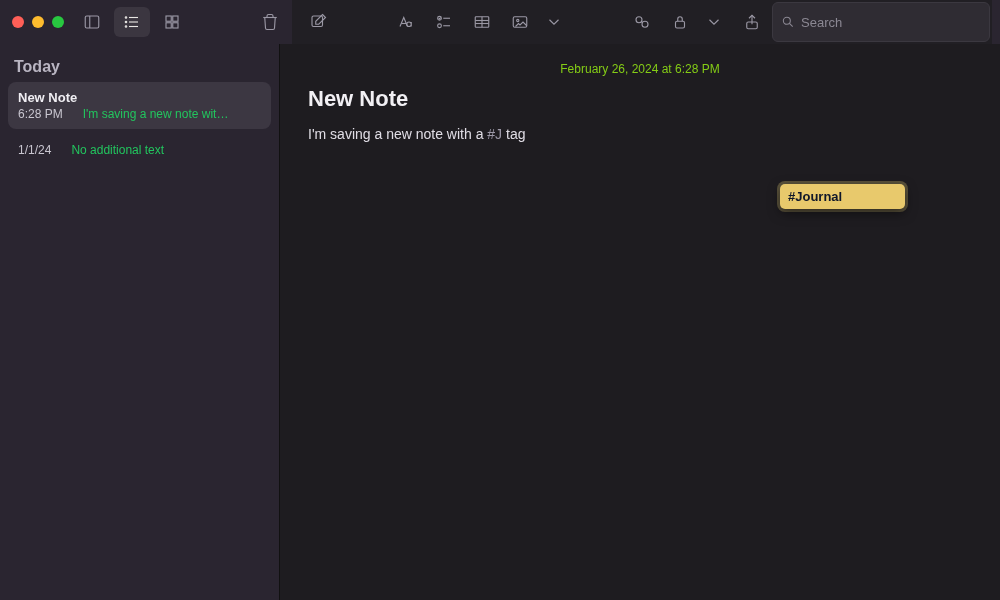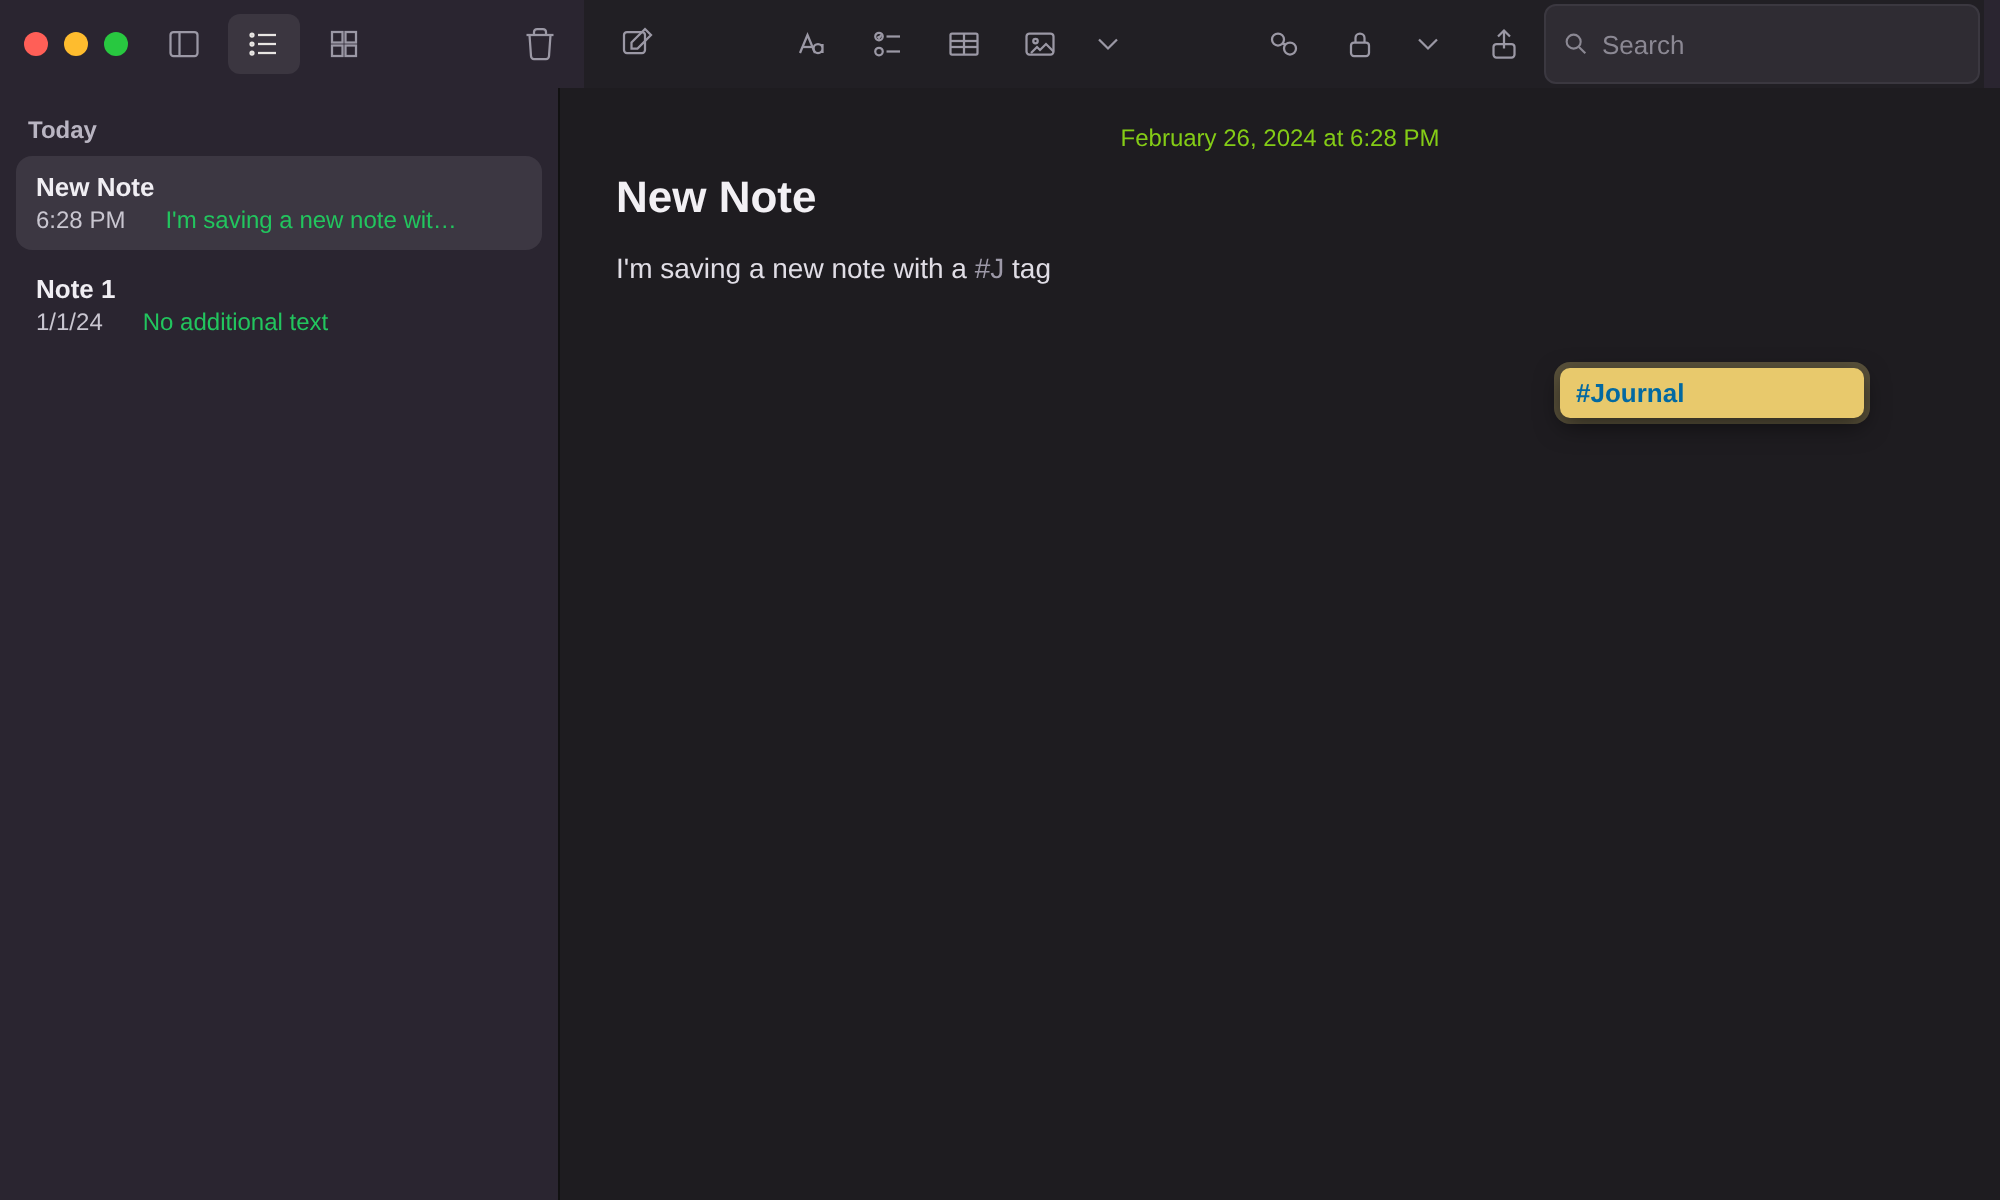--- a/index.html
+++ b/index.html
@@ -69,21 +69,21 @@
   .search input::placeholder { color: #8b8893; }
 
   .body { display: flex; height: 556px; }
   .sidebar {
     width: 280px;
     background: #2a2530;
     border-right: 1px solid #111;
     padding: 6px 6px 0 6px;
   }
   .section-header {
-    font-size: 12px; font-weight: 600;
+    font-size: 16px; font-weight: 600;
     color: #b9b5c2;
     padding: 8px 8px 6px 8px;
   }
   .note-row {
     border-radius: 8px;
     padding: 8px 10px;
     margin: 0 2px 4px 2px;
     cursor: pointer;
   }
   .note-row.selected { background: #3c3742; }
@@ -113,26 +113,26 @@
     margin-top: 14px;
     font-size: 14px;
     color: #e0ddE5;
   }
   .hash-partial { color: #9d99a8; }
 
   .tag-suggest {
     position: absolute;
     left: 500px; top: 140px;
     background: #e8c96c;
-    color: #0369a1;
+    color: #0f172a;
     font-weight: 700;
     font-size: 13px;
     padding: 5px 20px 5px 8px;
     border-radius: 5px;
-    width: 152px;
+    width: 125px;
     box-shadow: 0 4px 12px rgba(0,0,0,.5), 0 0 0 3px #5a523b;
   }
 </style>
 </head>
 <body>
 
 <div class="toolbar">
   <div class="sidebar-side">
     <div class="traffic">
       <span class="tl-close"></span>
@@ -259,21 +259,20 @@
     <div class="section-header">Today</div>
     <div class="note-row selected">
       <div class="note-title">New Note</div>
       <div class="note-sub">
         <span class="time">6:28 PM</span>
         <span class="prev">I'm saving a new note wit…</span>
       </div>
     </div>
 
     <div class="note-row">
-      <div class="note-title">Note 1</div>
       <div class="note-sub">
         <span class="time">1/1/24</span>
         <span class="prev">No additional text</span>
       </div>
     </div>
   </div>
 
   <div class="editor">
     <div class="date">February 26, 2024 at 6:28 PM</div>
     <div class="note-h1">New Note</div>

